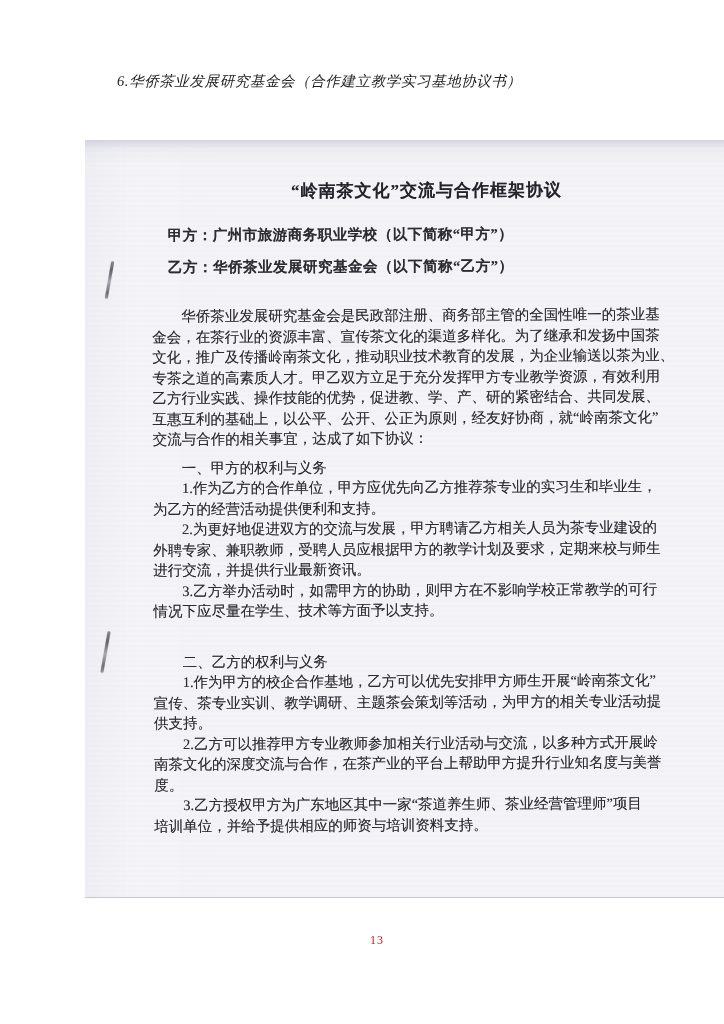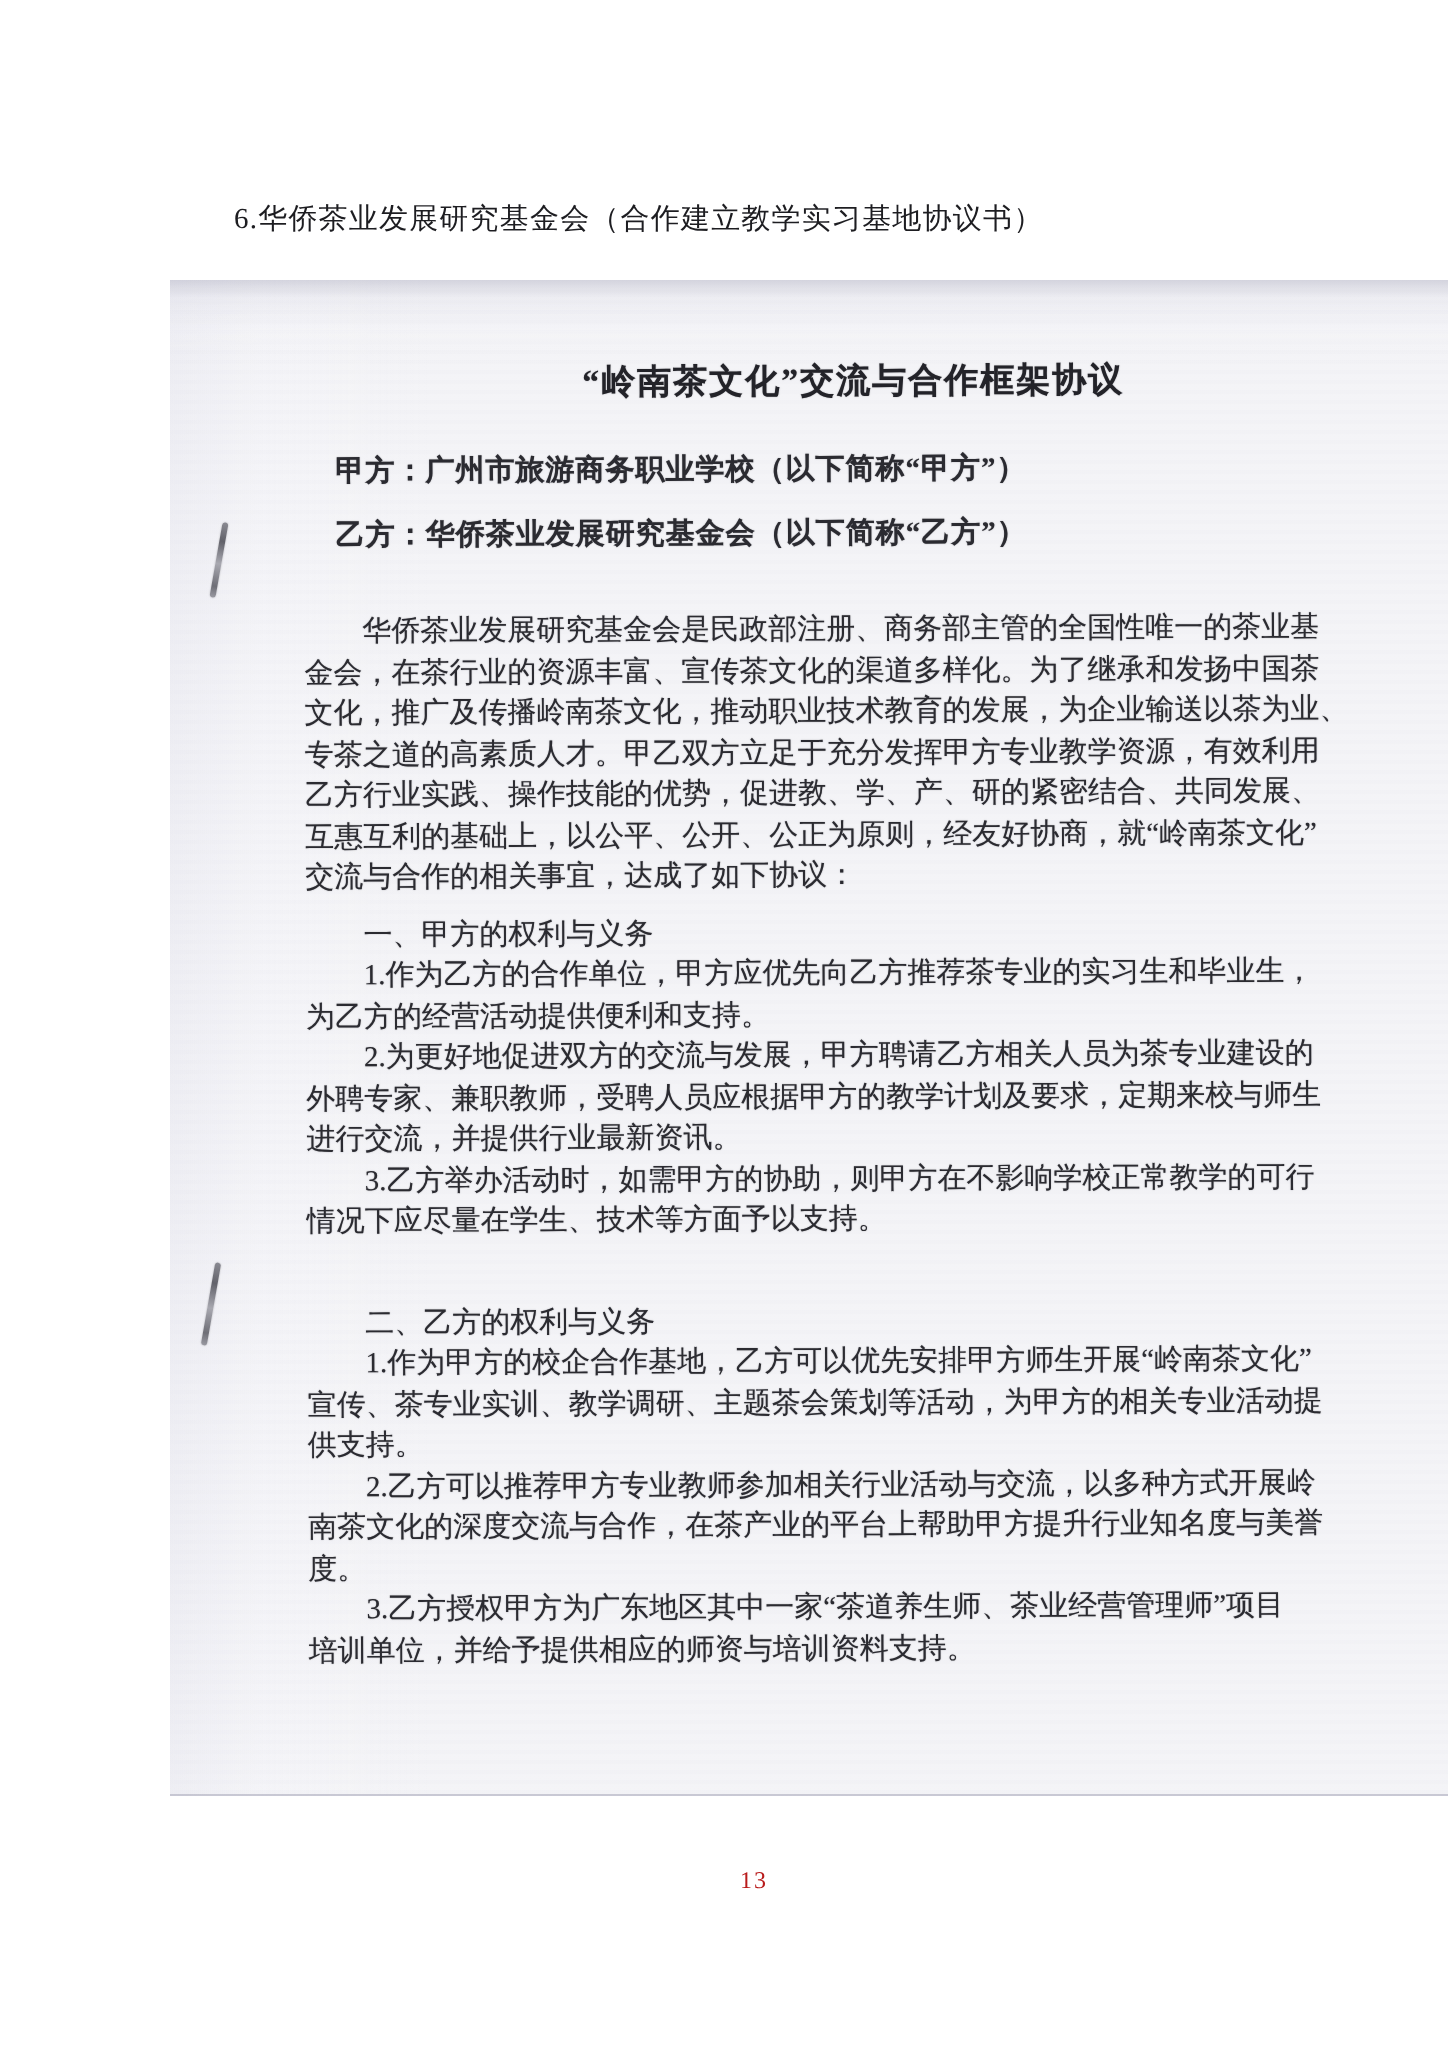--- a/index.html
+++ b/index.html
@@ -13,25 +13,26 @@
     width: 724px;
     height: 1024px;
     background: #ffffff;
     overflow: hidden;
   }
 
   
   .doc-header {
     position: absolute;
     left: 117px;
-    top: 100px;
+    top: 72px;
     font-size: 14.5px;
     letter-spacing: 0.6px;
     color: #1d1d21;
     white-space: nowrap;
+    font-style: italic;
   }
 
   
   .scan {
     position: absolute;
     left: 85px;
     top: 140px;
     width: 686px;
     height: 757px;
     background:

